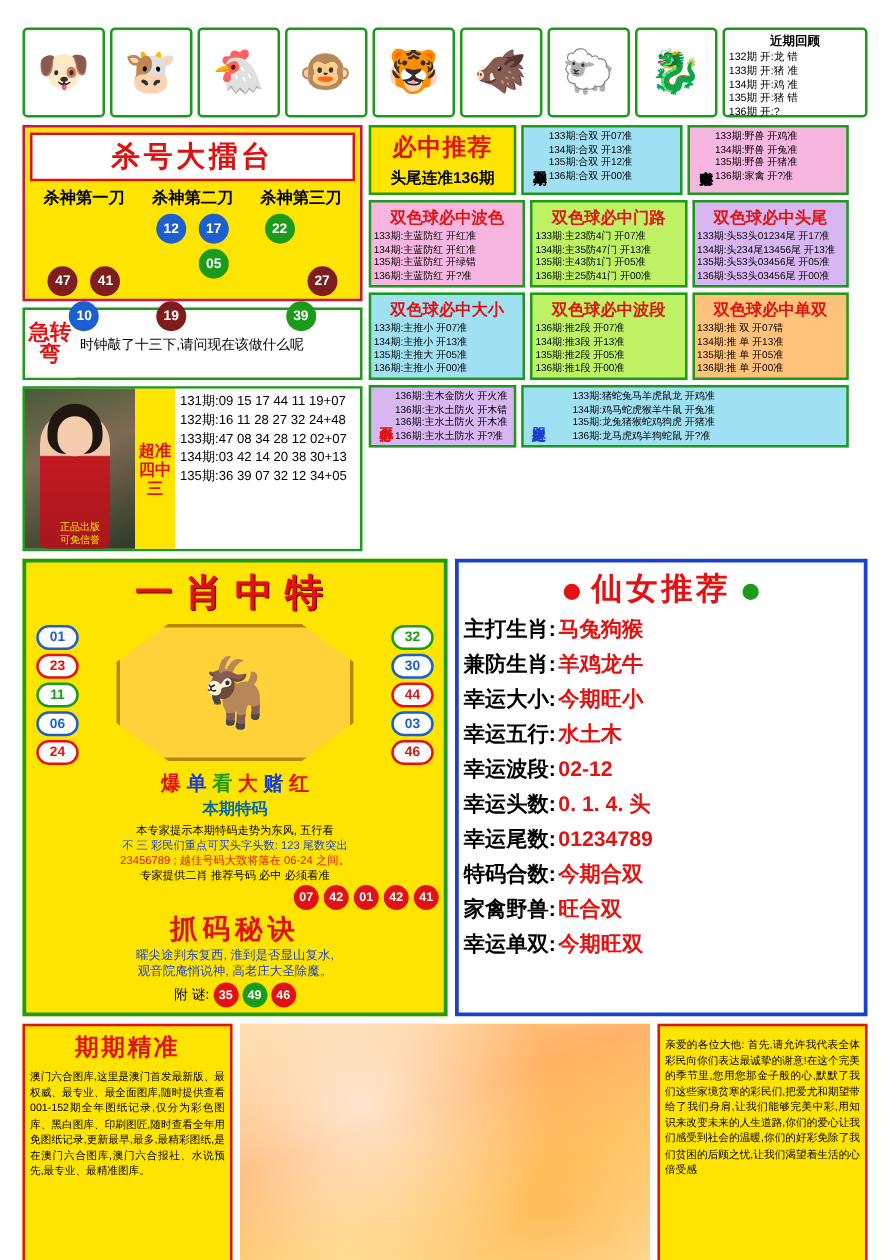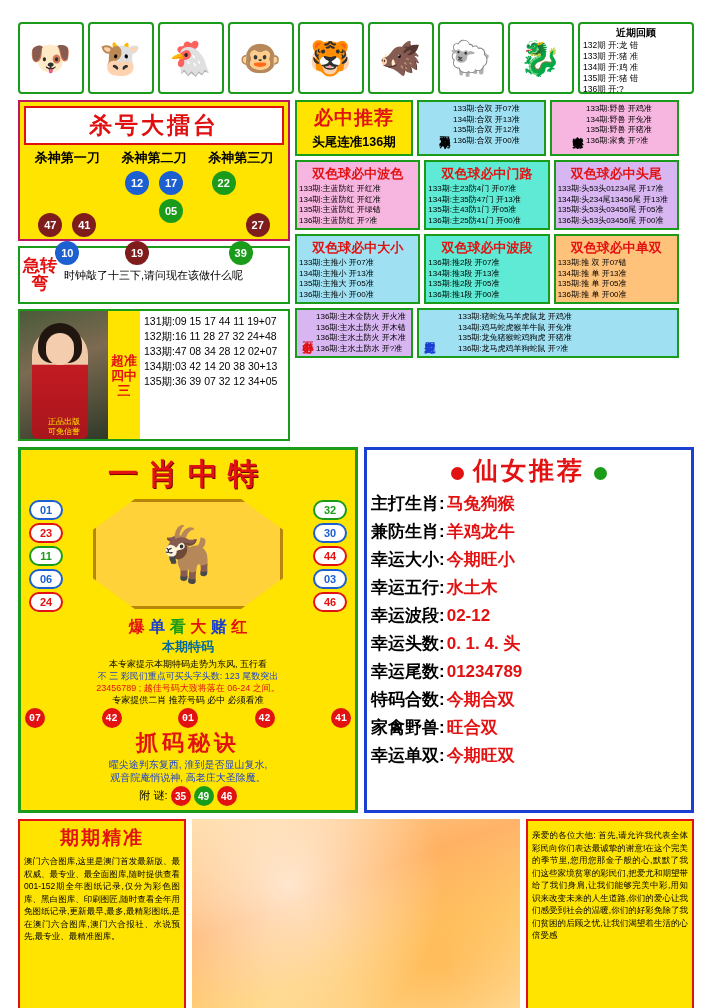--- a/index.html
+++ b/index.html
@@ -77,27 +77,27 @@
   .supercol { width:32px; background:#ffe400; color:#e21212; font-size:13px; font-weight:bold;
     display:flex; align-items:center; justify-content:center; text-align:center; line-height:15px; }
   .numlist { flex:1; background:#fff; padding:3px 4px; }
   .numlist div { font-size:10.5px; line-height:15px; color:#000; white-space:nowrap; }
 
   
   .rr { display:flex; gap:4px; }
   .must-rec { width:118px; border:2px solid #1a9c1a; background:#ffe400; padding:3px; text-align:center; }
   .must-rec .t1 { font-size:19px; font-weight:bold; color:#e21212; letter-spacing:1px; }
   .must-rec .t2 { font-size:12.5px; font-weight:bold; color:#000; margin-top:3px; }
-  .mini-box { border:2px solid #1a9c1a; padding:2px 17px; }
+  .mini-box { border:2px solid #1a9c1a; padding:2px 3px; }
   .mini-box .ml { font-size:8px; line-height:10.5px; white-space:nowrap; }
   .vert-label { writing-mode:vertical-rl; text-orientation:upright; font-size:11px; font-weight:bold;
     display:flex; align-items:center; justify-content:center; padding:0 1px; }
   .box-pink { background:#f7b6e0; }
   .box-blue { background:#9fe0f2; }
-  .box-green { background:#5eead4; }
+  .box-green { background:#bef264; }
   .box-purple { background:#d8b6f2; }
   .box-orange { background:#ffc27a; }
 
   .sec-title { text-align:center; font-size:13px; font-weight:bold; color:#e21212; padding:1px 0; }
   .grid3 { display:flex; gap:4px; margin-top:4px; }
   .cellbox { flex:1; border:2px solid #1a9c1a; padding:2px; }
   .cellbox .ml { font-size:8px; line-height:10.5px; white-space:nowrap; }
 
   
   .big-row { display:flex; gap:6px; margin-top:6px; }
@@ -115,21 +115,21 @@
   .octa { width:190px; height:110px; margin:2px auto 0; background:#ffd23a;
     border:3px solid #b8860b; position:relative;
     clip-path: polygon(22% 0,78% 0,100% 28%,100% 72%,78% 100%,22% 100%,0 72%,0 28%); }
   .goat { position:absolute; left:50%; top:50%; transform:translate(-50%,-50%); font-size:54px; }
   .yx-sub { text-align:center; margin-top:2px; font-size:16px; font-weight:bold; }
   .yx-sub .r { color:#e21212; } .yx-sub .b { color:#1b3fd0; } .yx-sub .g { color:#1a9c1a; }
   .yx-sub2 { text-align:center; font-size:13px; font-weight:bold; color:#0369a1; }
   .yx-note { text-align:center; font-size:9px; line-height:12px; color:#000; margin-top:2px; }
   .yx-note .blue { color:#1b3fd0; }
   .yx-note .red { color:#e21212; }
-  .yx-balls { display:flex; gap:4px; justify-content:space-between; margin-top:2px;font-family:Liberation Mono, monospace; }
+  .yx-balls { display:flex; gap:4px; justify-content:flex-end; margin-top:2px; }
   .sball { width:20px; height:20px; border-radius:50%; background:#e21212; color:#fff;
     font-size:10px; display:flex; align-items:center; justify-content:center; font-weight:bold; }
   .yx-bigtitle { text-align:center; font-size:22px; font-weight:bold; color:#e21212; letter-spacing:4px; }
   .yx-poem { text-align:center; font-size:10px; line-height:13px; color:#1b3fd0; }
   .yx-tail { text-align:center; font-size:11px; color:#000; margin-top:2px; }
 
   
   .fairy { flex:1; border:3px solid #1b3fd0; background:#fff; padding:4px; }
   .fairy-title { text-align:center; font-size:25px; font-weight:bold; color:#e21212; letter-spacing:3px;
     font-family:"Liberation Serif",serif; }

